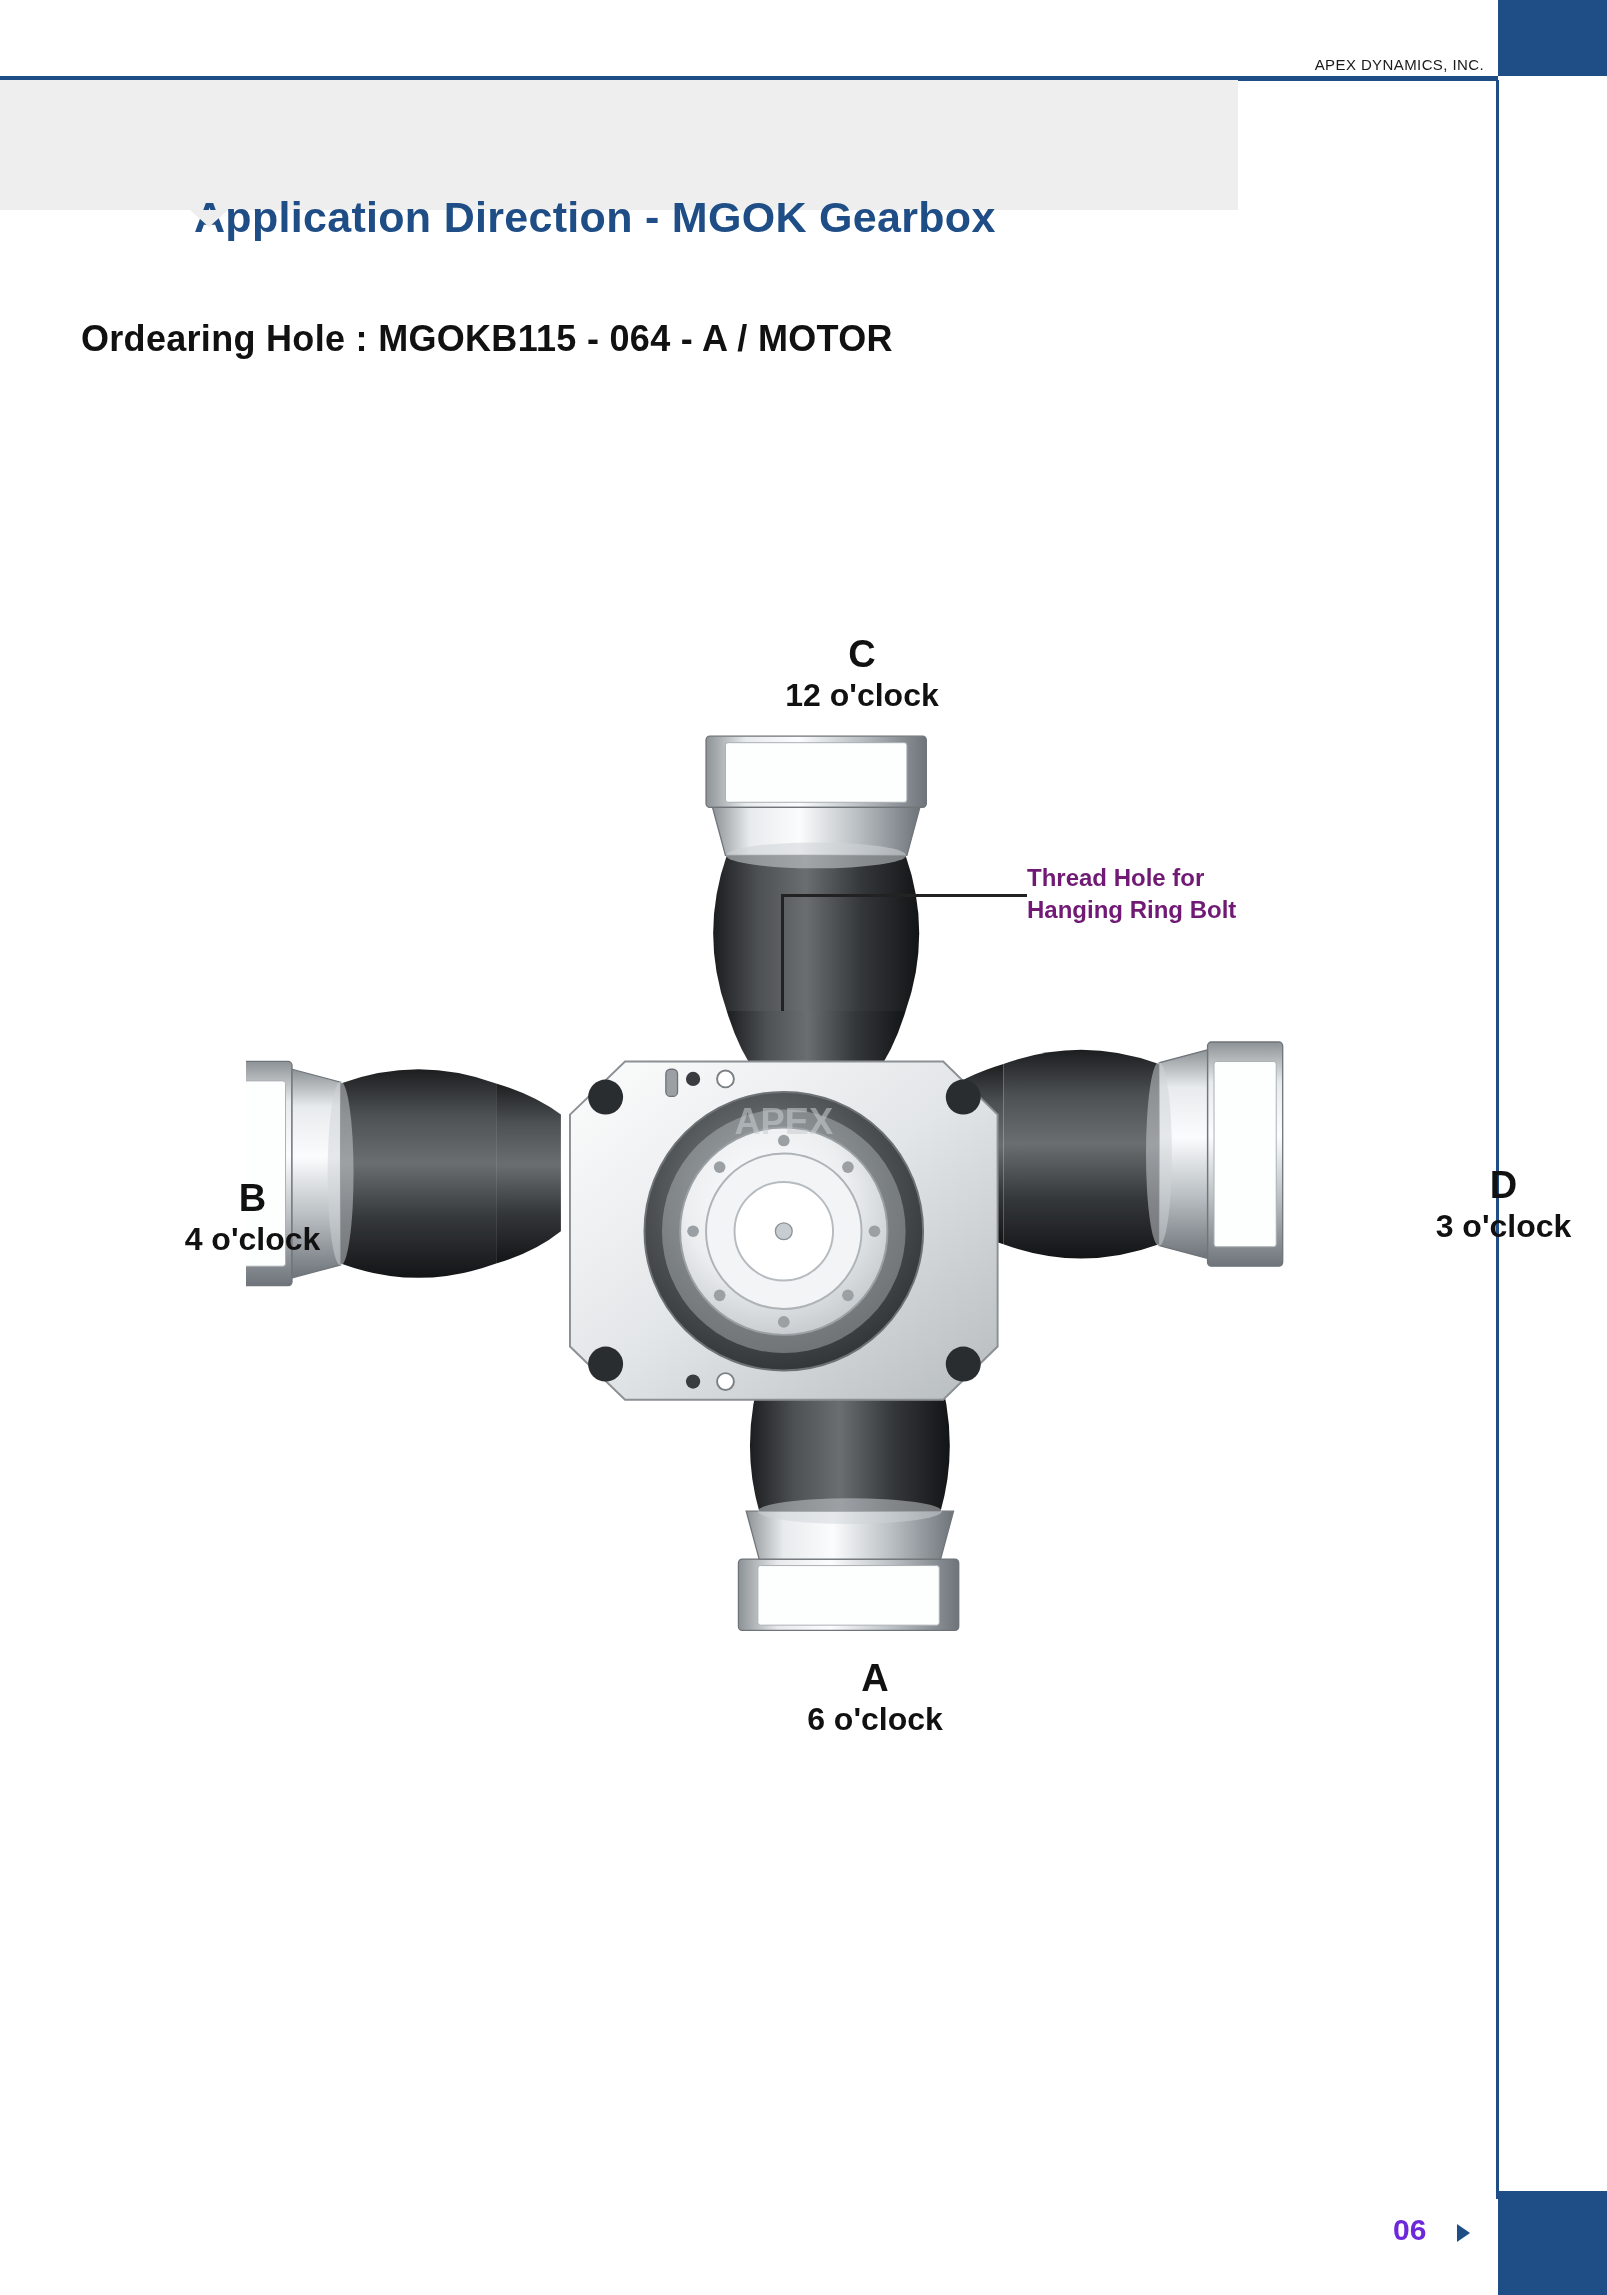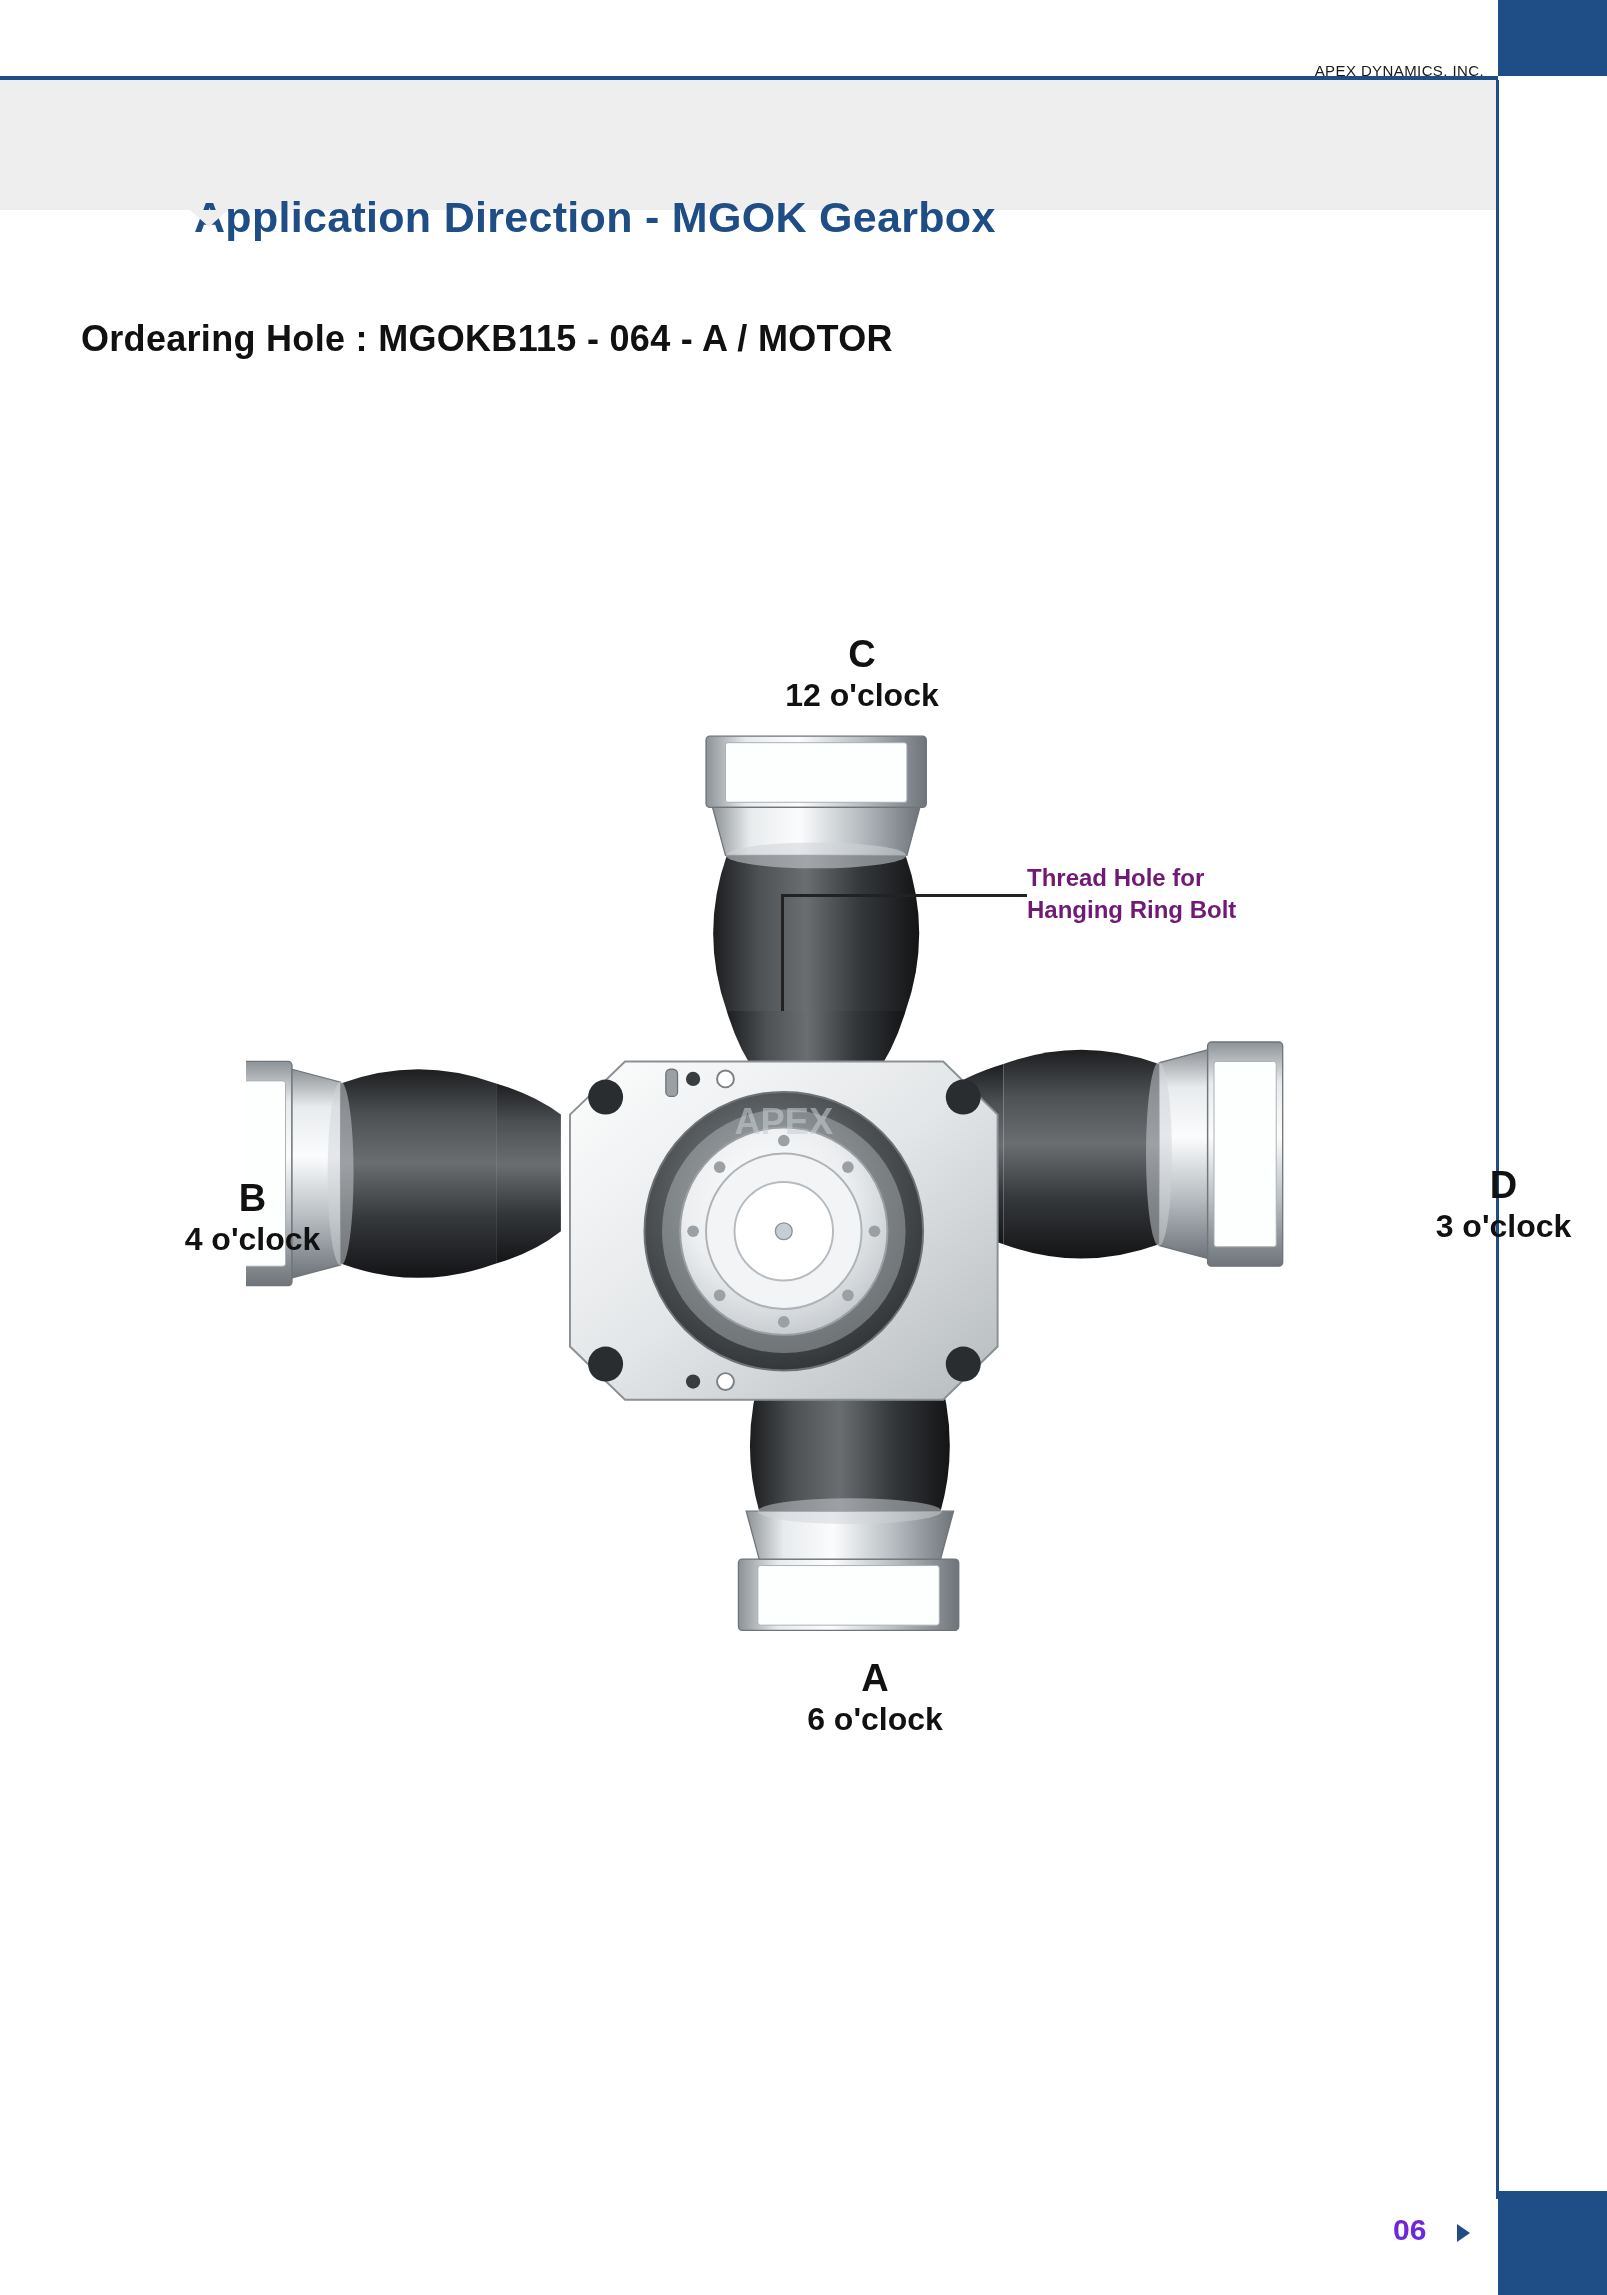--- a/index.html
+++ b/index.html
@@ -11,21 +11,21 @@
     width: 1607px;
     height: 2295px;
     position: relative;
     font-family: "Liberation Sans", sans-serif;
     overflow: hidden;
   }
 
   
   .top-band {
     position: absolute;
-    top: 18px; left: 0;
+    top: 12px; left: 0;
     width: 1607px;
     height: 96px;
     background: #ffffff;
   }
   .top-right-block {
     position: absolute;
     top: 0;
     left: 1498px;
     width: 109px;
     height: 76px;
@@ -49,21 +49,21 @@
     width: 1498px;
     height: 4.5px;
     background: #1f4e87;
   }
 
   
   .title-banner {
     position: absolute;
     top: 80px;
     left: 0;
-    width: 1498px;
+    width: 1238px;
     height: 130px;
     background: #eeeeee;
   }
   .title-text {
     position: absolute;
     top: 113px;
     left: 194px;
     font-size: 43px;
     font-weight: bold;
     color: #1f4e87;

